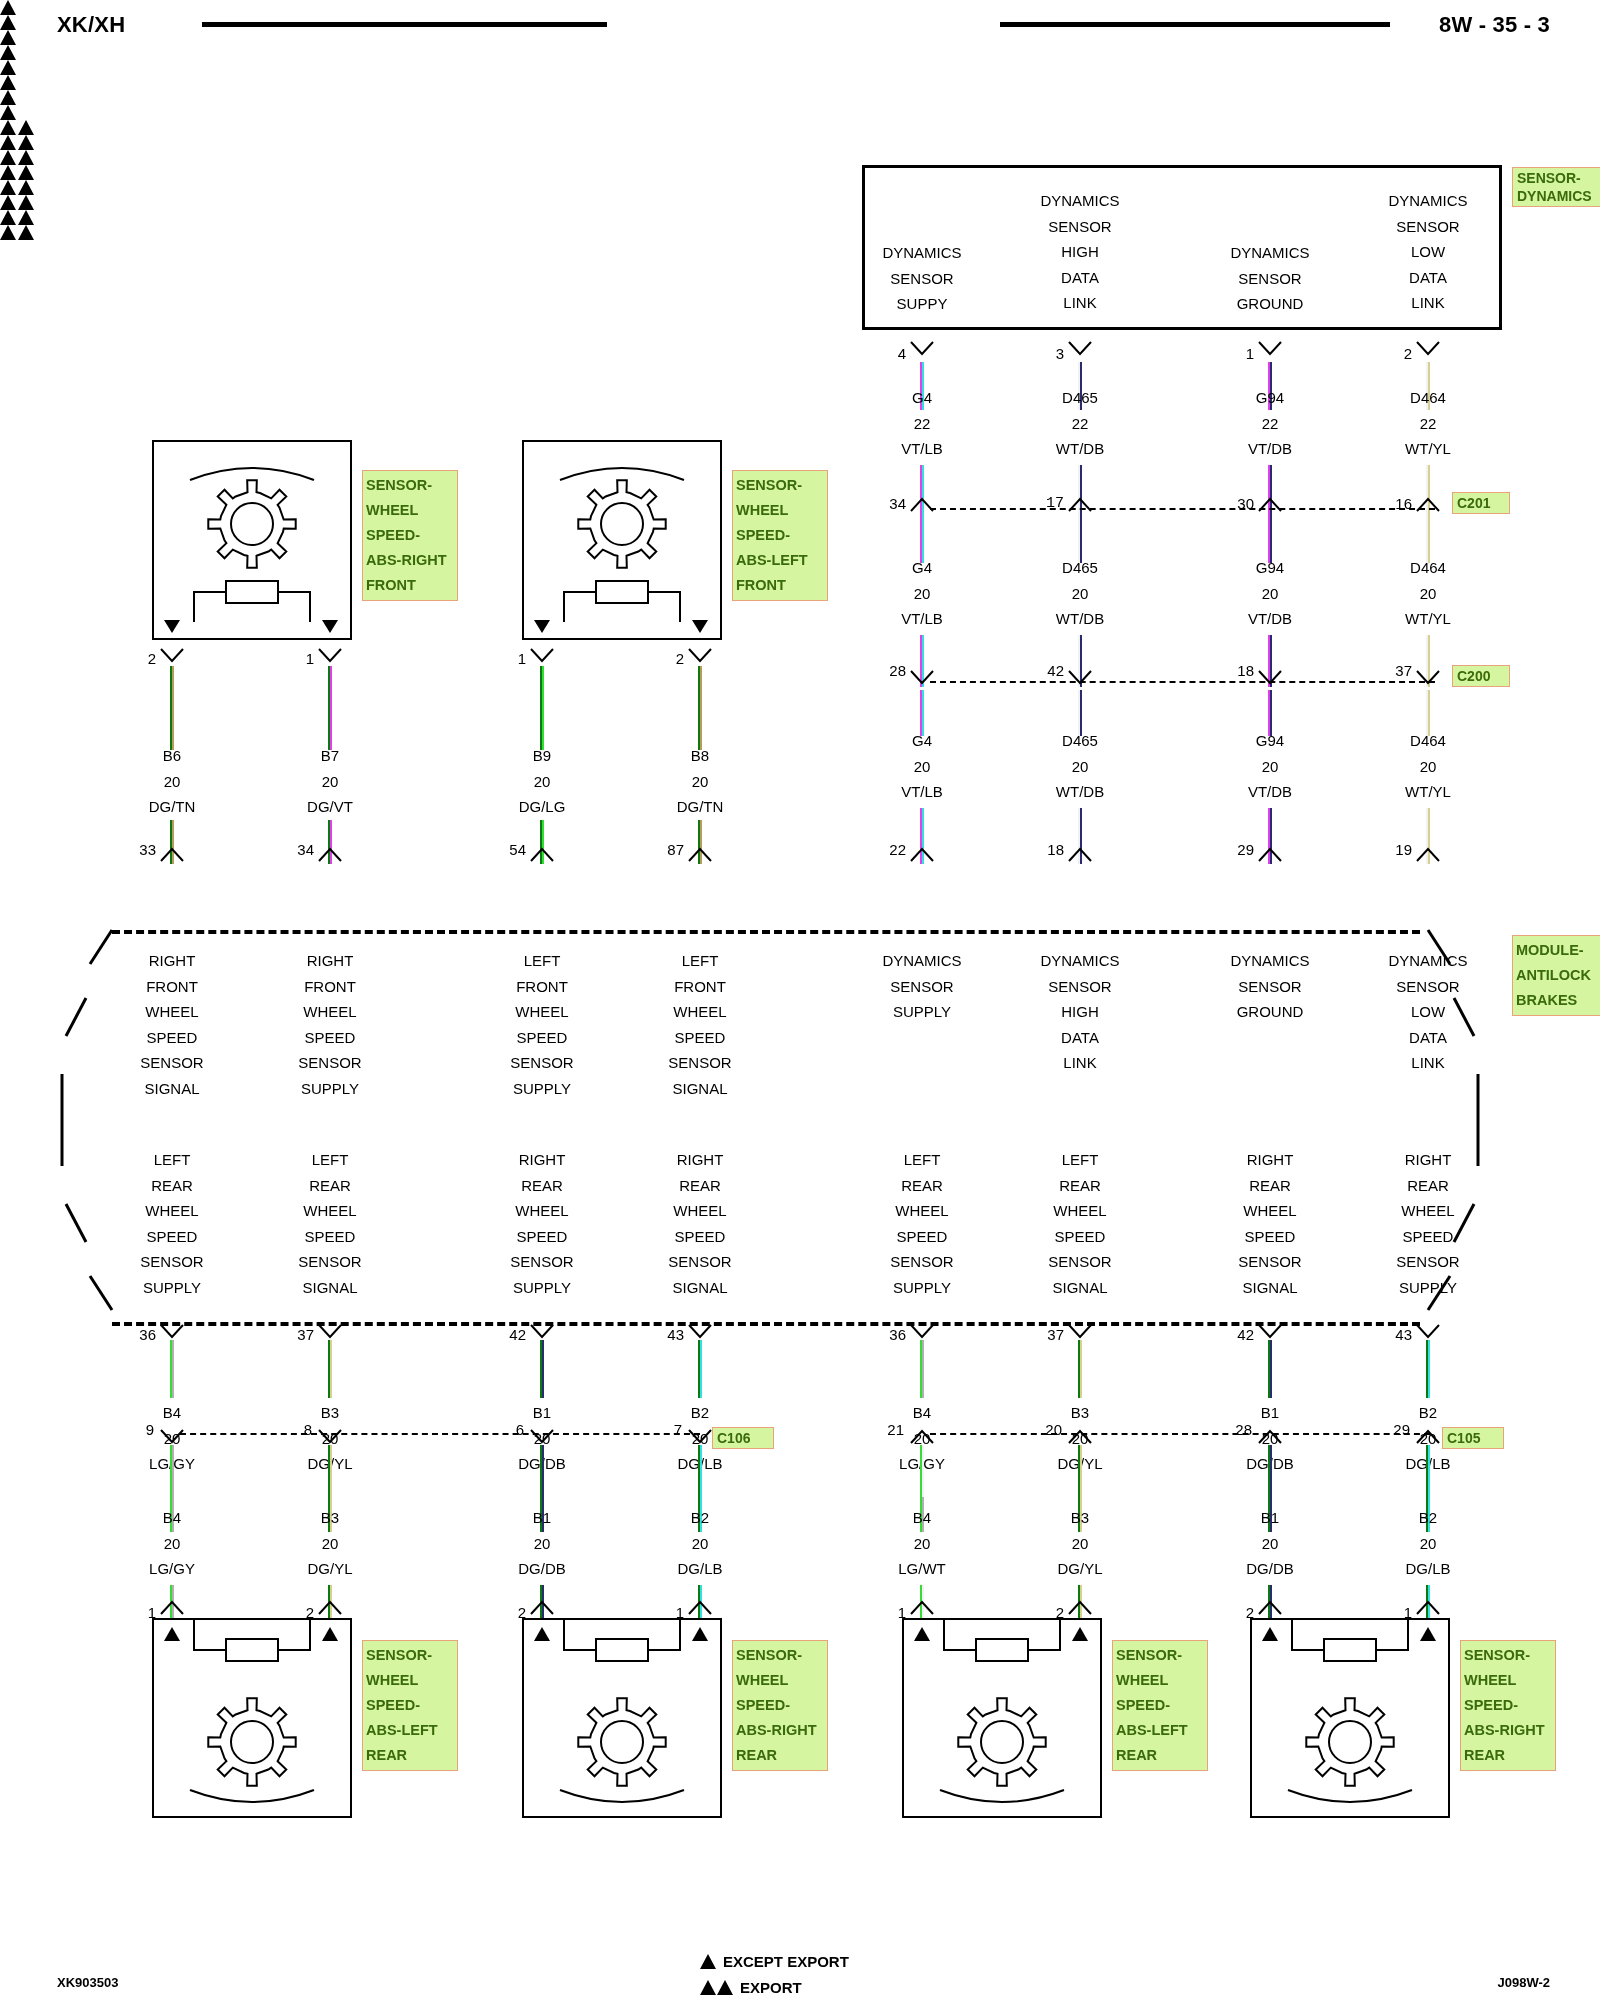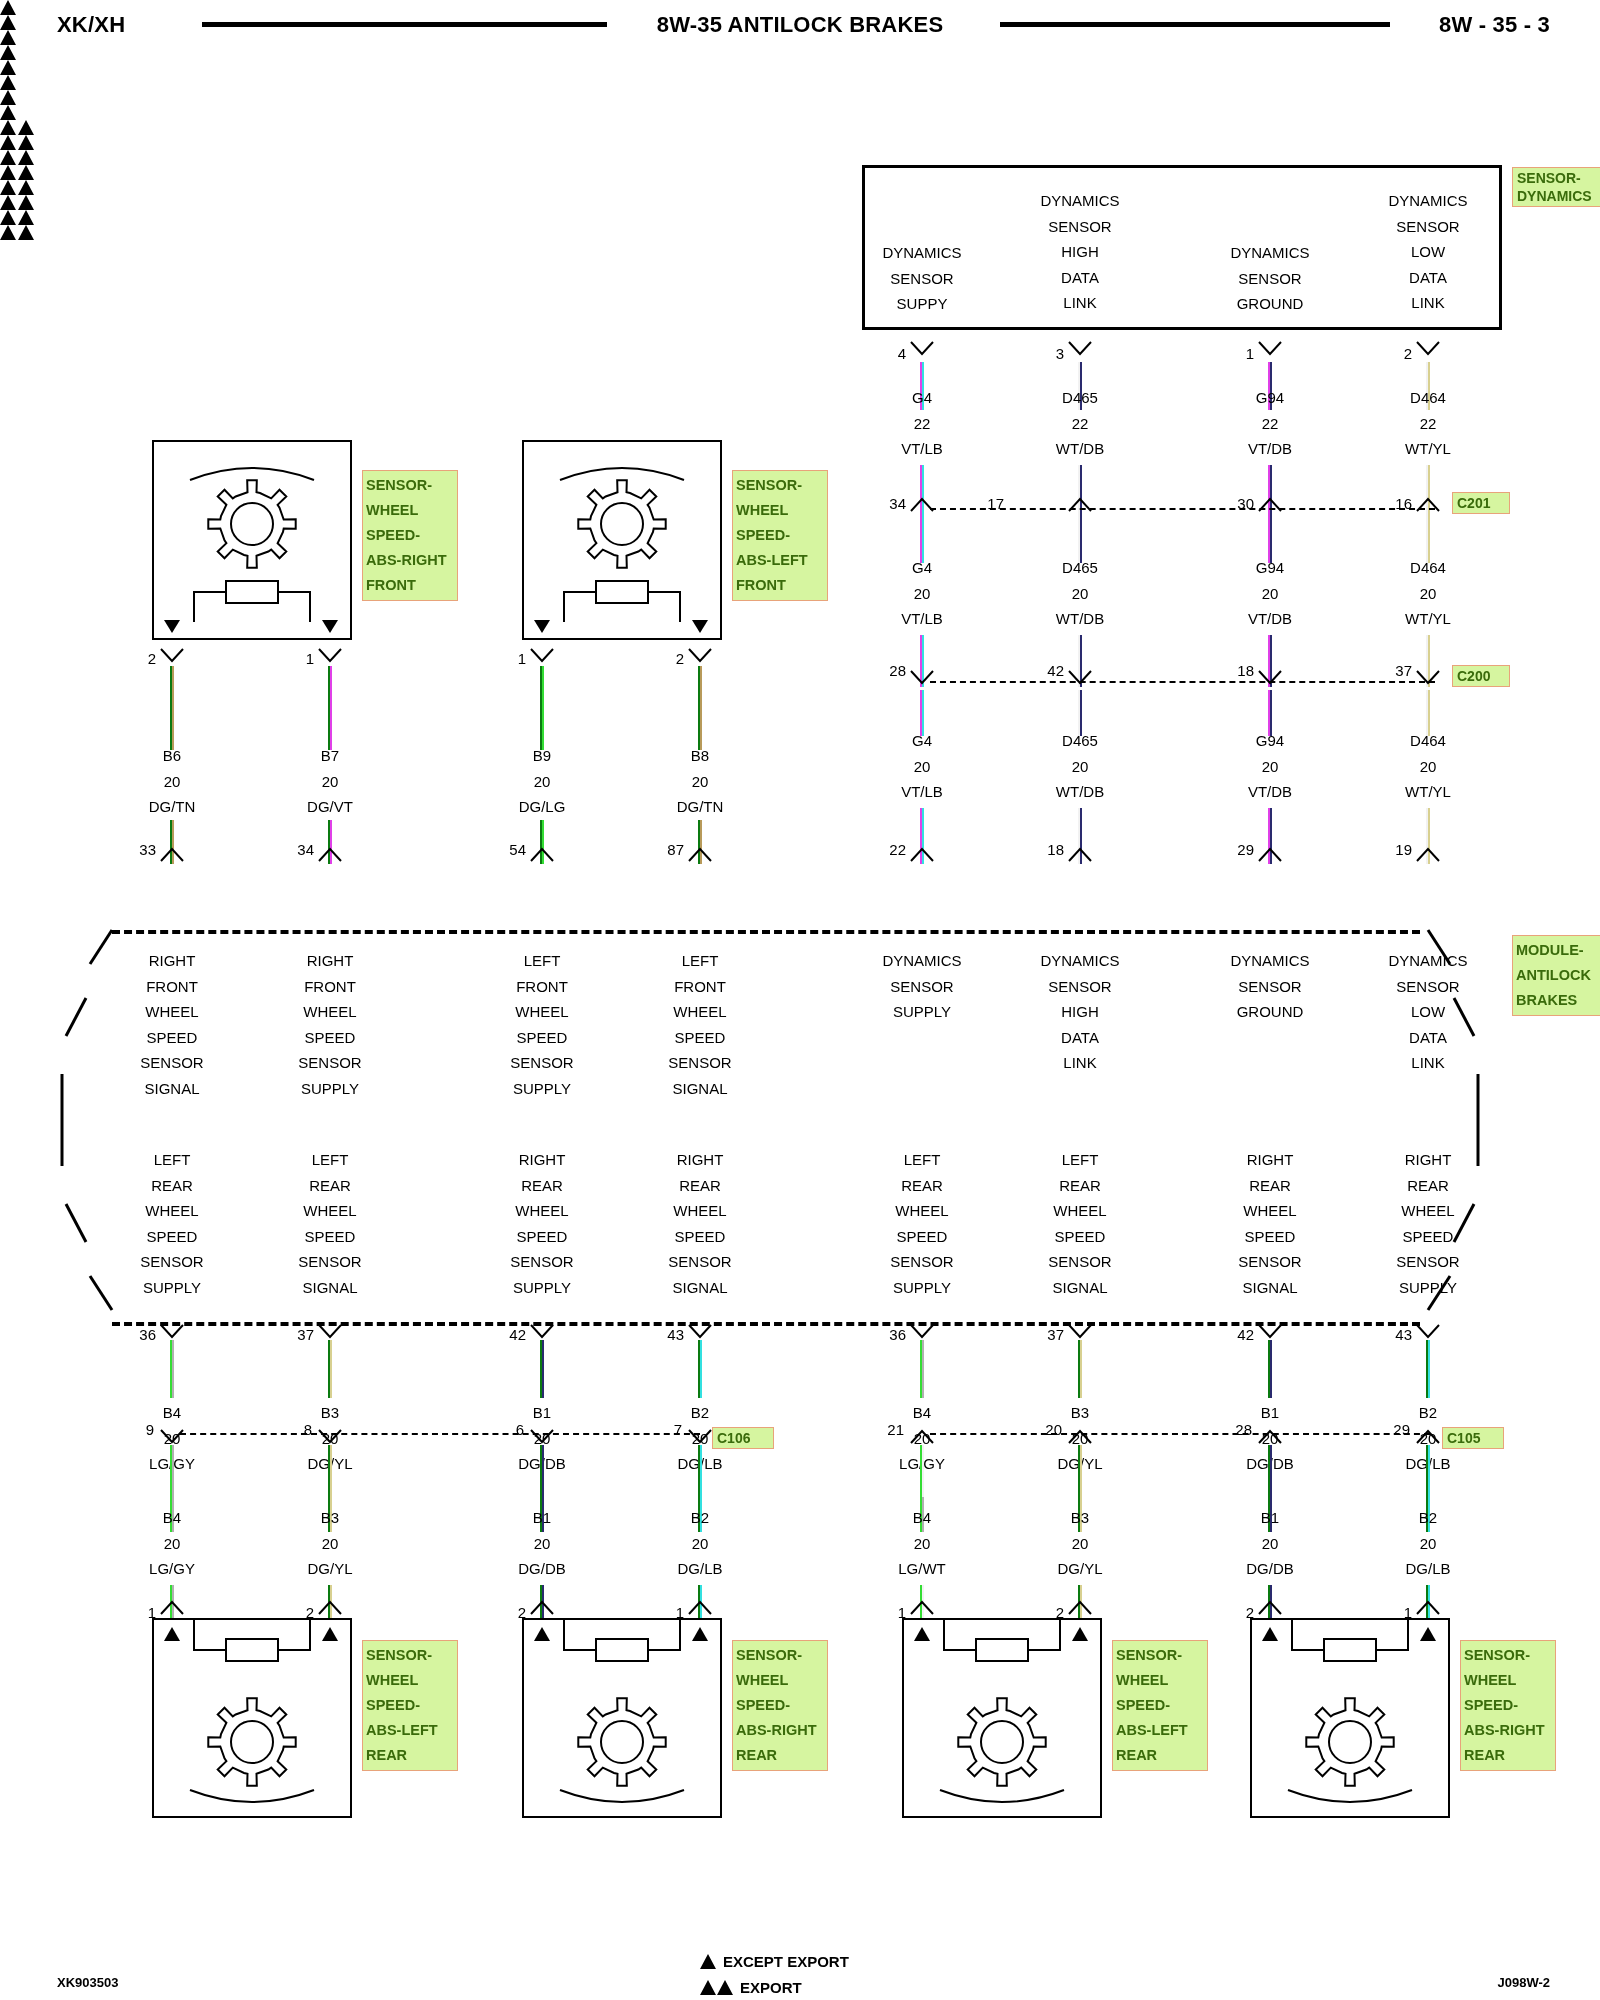--- a/index.html
+++ b/index.html
@@ -57,21 +57,20 @@
   .dashline.thin{border-top:2px dashed #000;}
 
   svg{display:block;overflow:visible;}
 </style>
 </head>
 <body>
 
 <div id="header">
   <div class="hdr-txt" id="hdr-left">XK/XH</div>
   <div class="hdr-rule" id="hdr-rule-l"></div>
-  <div class="hdr-txt" id="hdr-center">8W-35 ANTILOCK BRAKES</div>
   <div class="hdr-rule" id="hdr-rule-r"></div>
   <div class="hdr-txt" id="hdr-right">8W - 35 - 3</div>
 </div>
 
 <div id="canvas" class="abs" style="left:0;top:0;width:1600px;height:2000px;">
     <div class="dynbox" style="left: 862px; top: 165px; width: 640px; height: 165px;"></div>
     <div class="callout small" style="left: 1512px; top: 167px; width: 96px;">
       <div>SENSOR-</div>
       <div>DYNAMICS</div>
     </div>
@@ -164,21 +163,21 @@
     </div>
     <div class="coltext" style="left: 990px; top: 385px; width: 180px;">
       <div>D465</div>
       <div>22</div>
       <div>WT/DB</div>
     </div>
     <div class="wire" style="left: 1077.5px; top: 465px; height: 52px;">
       <i style="left: 0px; width: 2.6px; background: rgb(242, 242, 242);"></i>
       <i style="left: 2.6px; width: 2.4px; background: rgb(42, 42, 110);"></i>
     </div>
-    <div class="pinnum" style="left: 964px; top: 495px; width: 40px;">17</div>
+    <div class="pinnum" style="left: 1024px; top: 495px; width: 40px; font-family: Liberation Mono, monospace;">17</div>
     <svg width="24" height="16" style="position: absolute; left: 1068px; top: 497px;">
       <path d="M1 14 L12 2 L23 14" stroke="#000" stroke-width="2" fill="none"></path>
     </svg>
     <div class="wire" style="left: 1077.5px; top: 513px; height: 50px;">
       <i style="left: 0px; width: 2.6px; background: rgb(242, 242, 242);"></i>
       <i style="left: 2.6px; width: 2.4px; background: rgb(42, 42, 110);"></i>
     </div>
     <div class="coltext" style="left: 990px; top: 555px; width: 180px;">
       <div>D465</div>
       <div>20</div>

